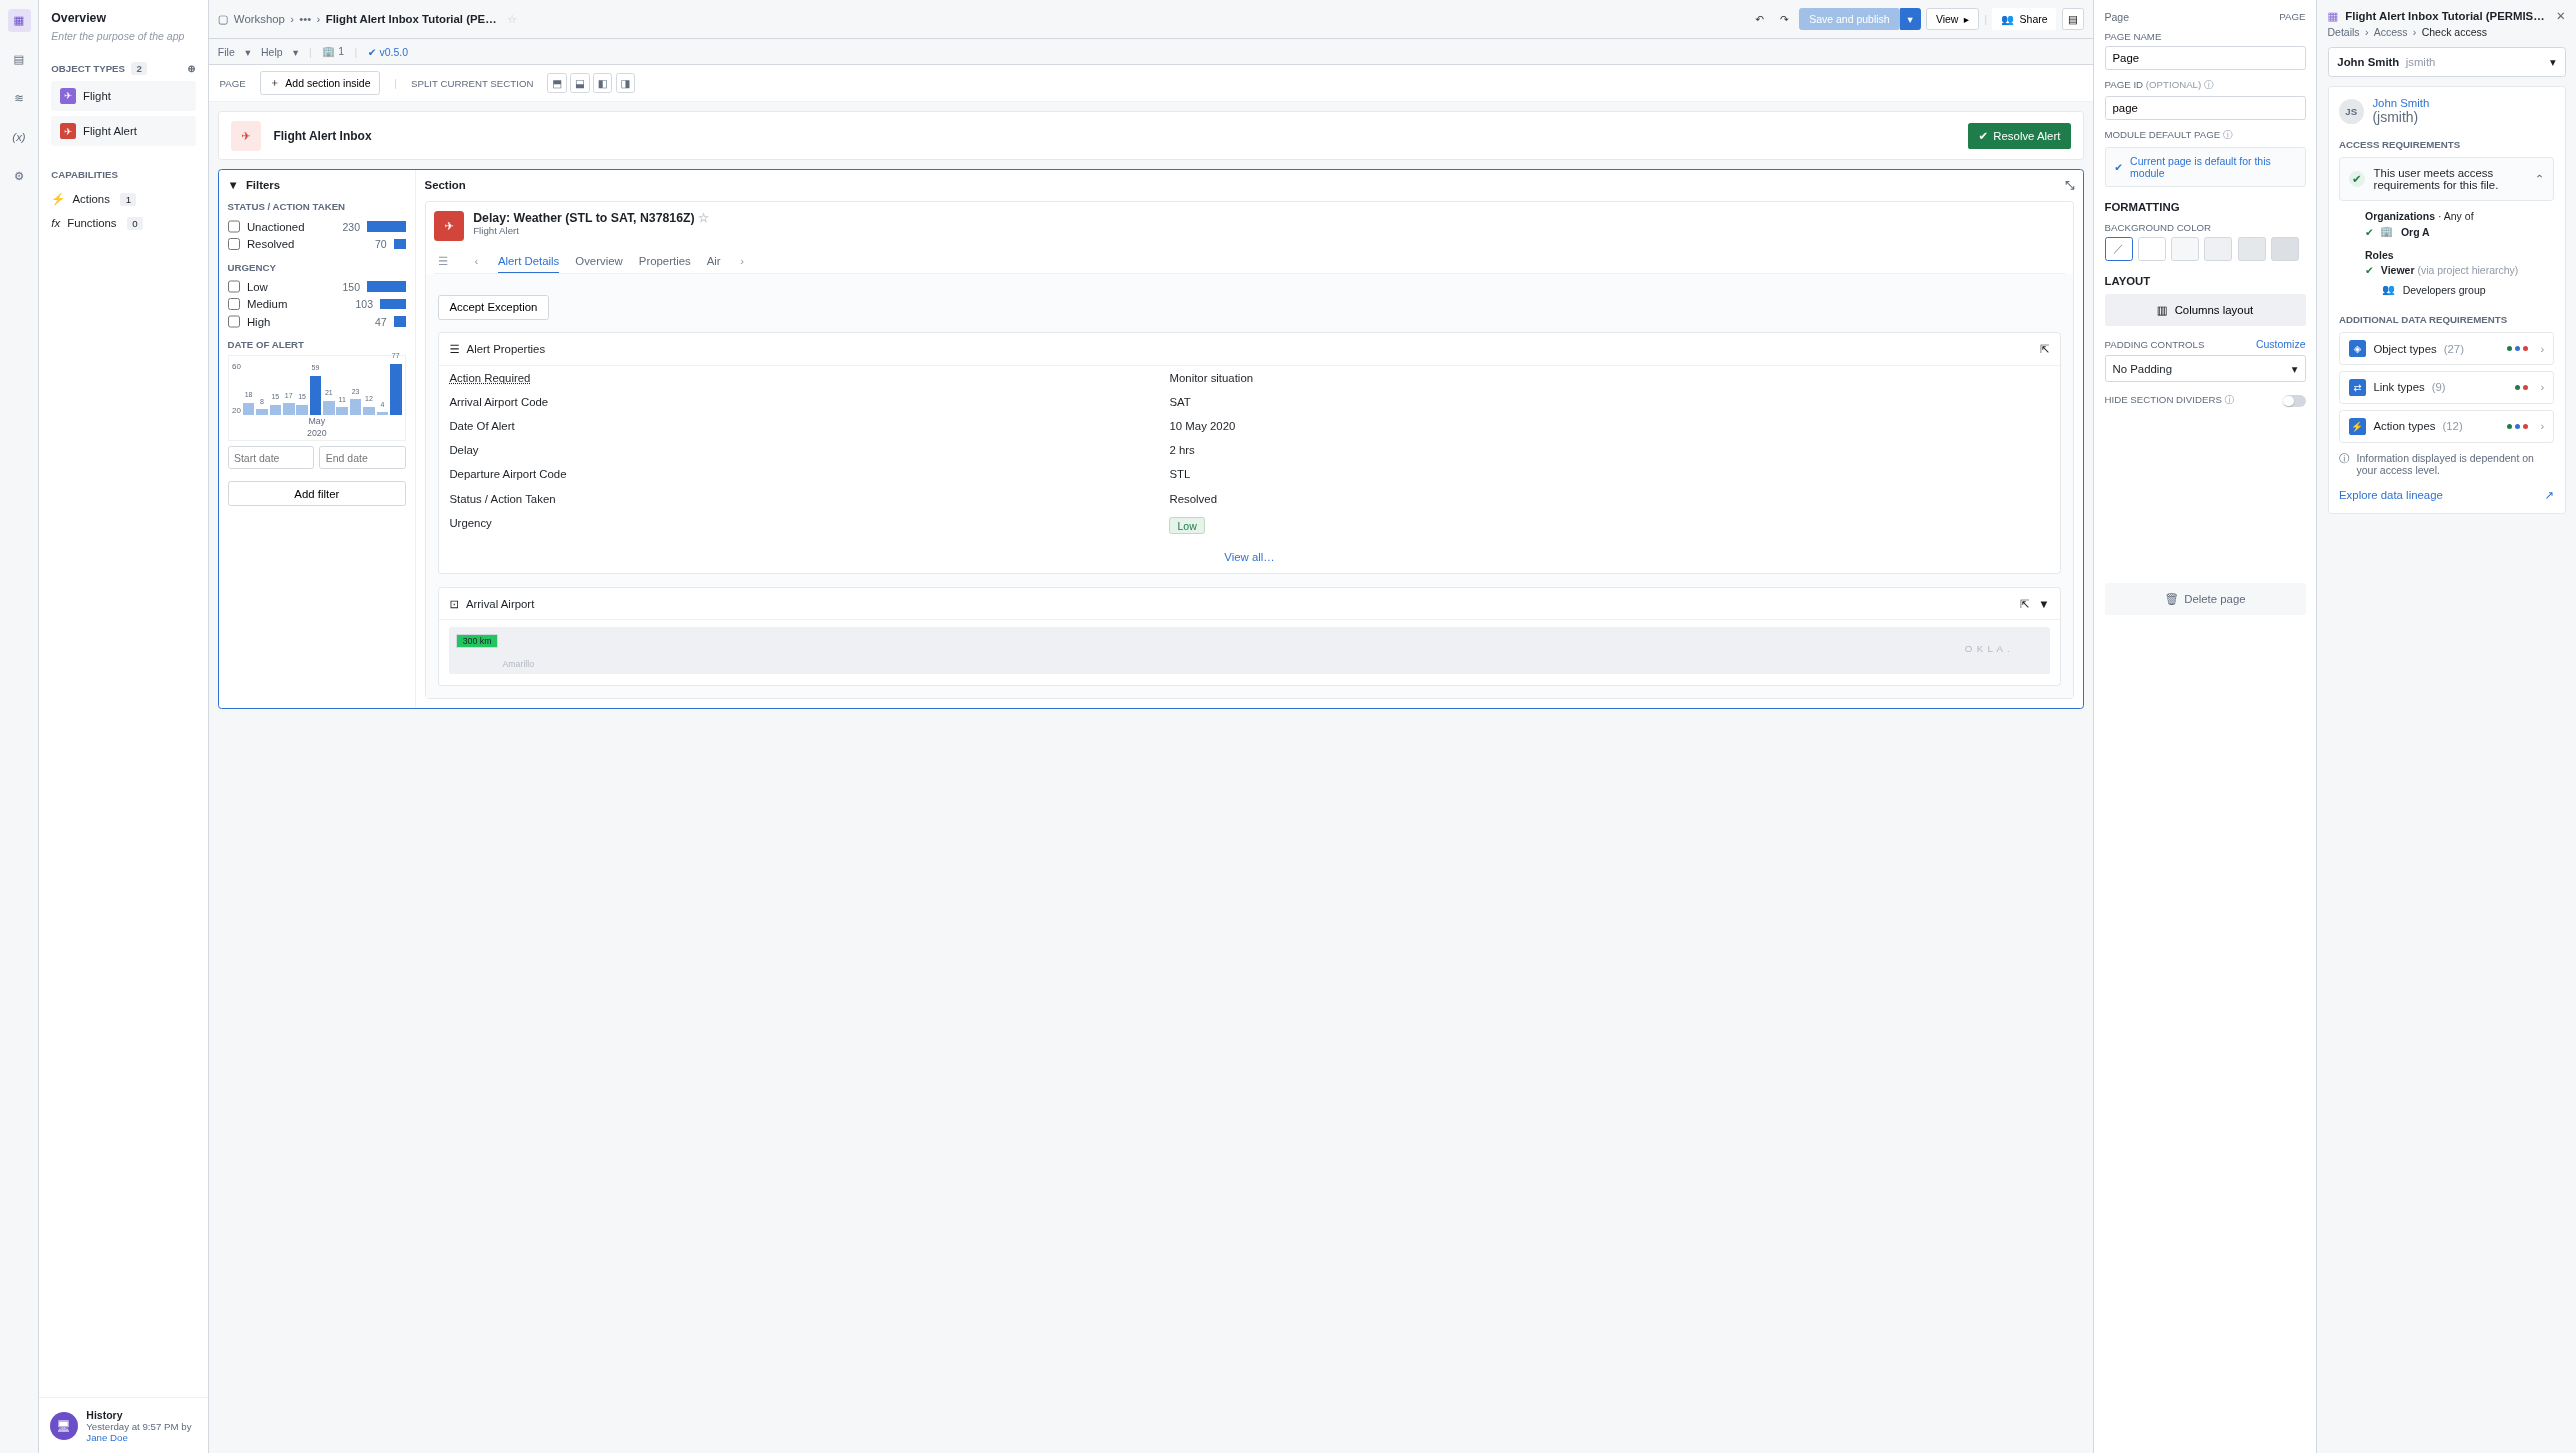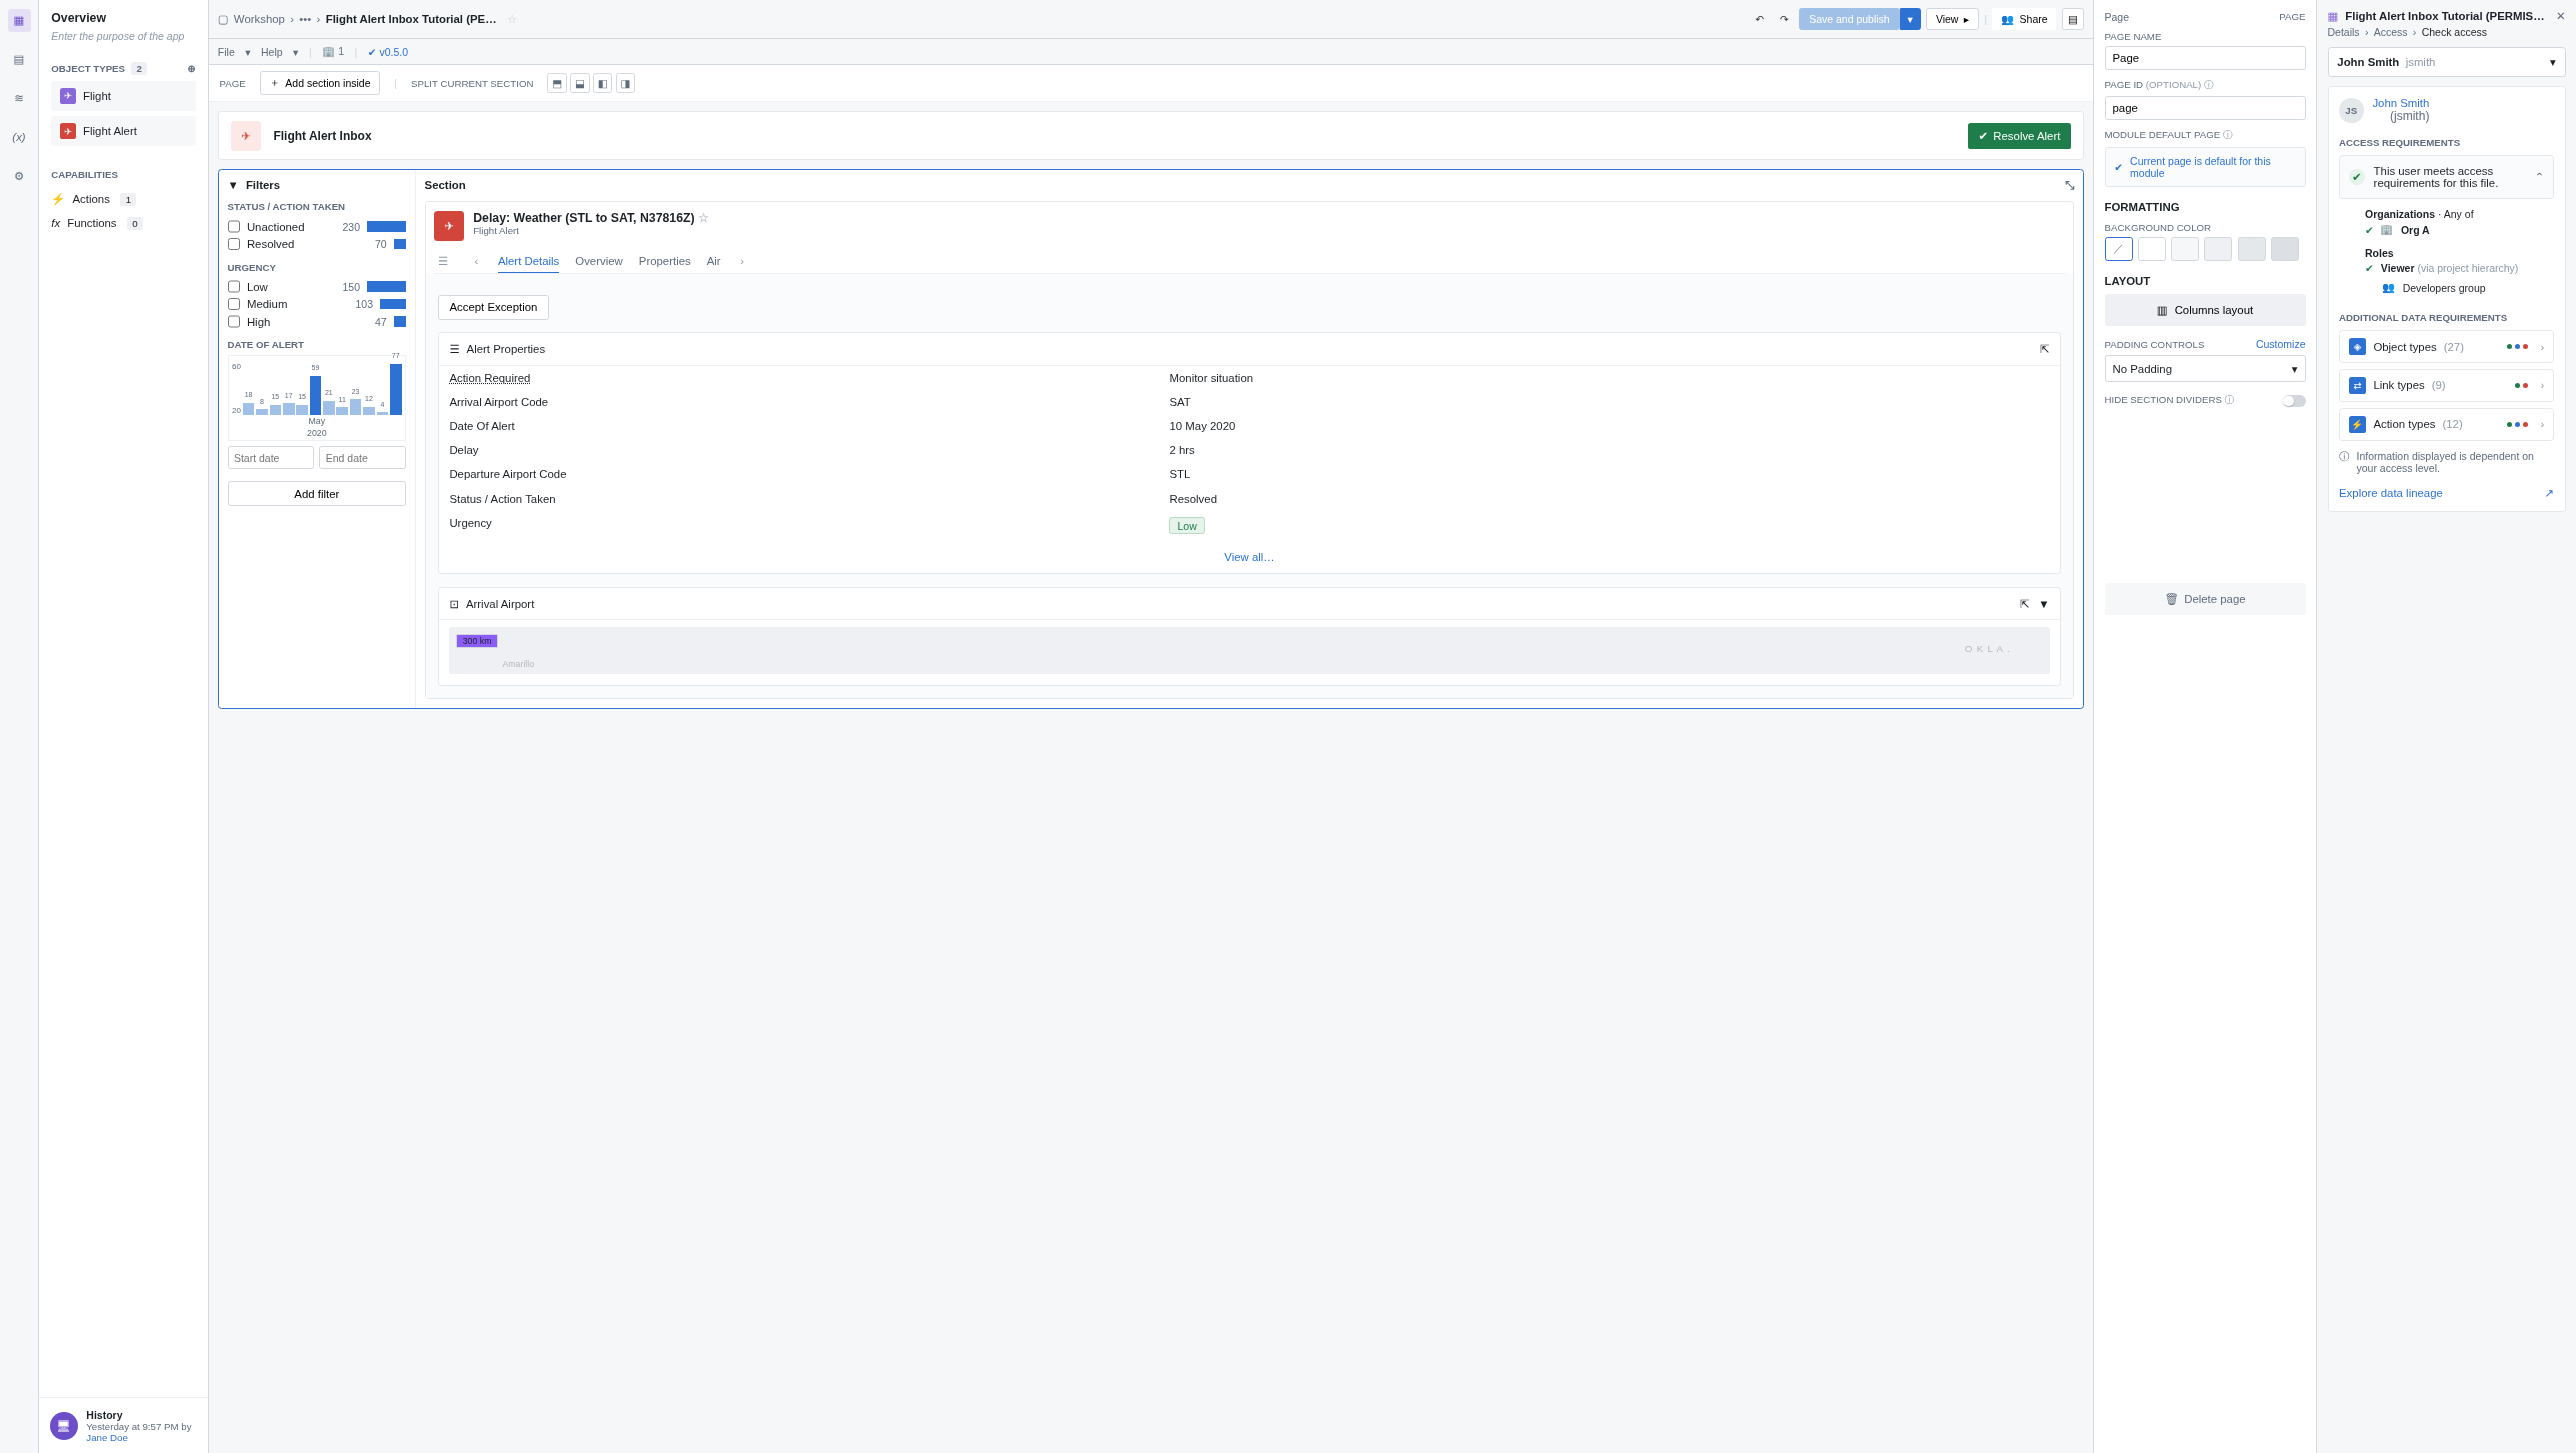--- a/index.html
+++ b/index.html
@@ -86,21 +86,21 @@
 
 .prop-box { border: 0.9px solid #e5e8eb; border-radius: 3.5px; }
 .prop-box-header { display: flex; align-items: center; justify-content: space-between; padding: 8.8px 10.5px; border-bottom: 0.9px solid #eef0f3; font-weight: 500; }
 .prop-row { display: flex; padding: 6.1px 10.5px; font-size: 11.4px; }
 .prop-row .k { flex: 0 0 45%; color: #1c2127; }
 .prop-row .k.underline { text-decoration: underline dotted; }
 .prop-row .v { flex: 1; color: #1c2127; }
 .urgency-badge { display: inline-block; background: #e6f3ea; border: 0.9px solid #b9dcc2; color: #1e7d4a; border-radius: 2.6px; padding: 1.8px 7px; font-size: 10.5px; }
 .view-all { text-align: center; padding: 10.5px; color: #2d72d2; font-size: 11.4px; cursor: pointer; }
 .map-placeholder { height: 47px; background: #eef0f3; border-radius: 2.6px; position: relative; margin: 7px 10.5px 10.5px; overflow: hidden; }
-.map-scale { position: absolute; top: 7px; left: 7px; background: #8b5cf6; border: 0.9px solid #d3d8de; font-size: 8.8px; padding: 0.9px 5.3px; }
+.map-scale { position: absolute; top: 7px; left: 7px; background: #22c55e; border: 0.9px solid #d3d8de; font-size: 8.8px; padding: 0.9px 5.3px; }
 .map-text { position: absolute; right: 39px; top: 16px; color: #b3b9c2; font-size: 9.7px; letter-spacing: 0.9px; }
 
 
 .config-panel { width: 223px; background: #fff; border-left: 0.9px solid #d3d8de; padding: 10.5px; overflow-y: auto; font-size: 10.5px; }
 .cp-head { display: flex; justify-content: space-between; color: #5f6b7c; font-size: 10.5px; margin-bottom: 8.8px; }
 .cp-label { font-size: 9.7px; color: #5f6b7c; font-weight: 500; margin: 8.8px 0 3.5px; }
 .cp-input { width: 100%; border: 0.9px solid #d3d8de; border-radius: 2.6px; padding: 5.3px 7px; font-size: 11.4px; }
 .cp-notice { border: 0.9px solid #e5e8eb; background: #fafbfc; border-radius: 2.6px; padding: 7px 8.8px; font-size: 10.5px; color: #2d72d2; display: flex; align-items: center; gap: 7px; margin-top: 5.3px; }
 .cp-section-title { font-weight: 600; font-size: 11.4px; margin: 14px 0 7px; }
 .swatches { display: flex; gap: 5.3px; }
@@ -118,21 +118,21 @@
 .access-panel { width: 260px; background: #f6f7f9; border-left: 0.9px solid #d3d8de; display: flex; flex-direction: column; }
 .ap-head { padding: 8.8px 10.5px 3.5px; display: flex; align-items: center; gap: 7px; }
 .ap-title { font-weight: 600; font-size: 11.4px; flex: 1; white-space: nowrap; overflow: hidden; text-overflow: ellipsis; }
 .ap-crumbs { padding: 0 10.5px 8.8px; font-size: 10.5px; color: #5f6b7c; display: flex; align-items: center; gap: 5.3px; }
 .ap-body { padding: 0 10.5px 10.5px; overflow-y: auto; }
 .ap-select { border: 0.9px solid #d3d8de; background: #fff; border-radius: 3.5px; padding: 7px 8.8px; display: flex; align-items: center; justify-content: space-between; cursor: pointer; }
 .user-card { background: #fff; border: 0.9px solid #e5e8eb; border-radius: 3.5px; margin-top: 8.8px; padding: 10.5px; }
 .user-row { display: flex; align-items: center; gap: 8.8px; }
 .user-avatar { width: 24.6px; height: 24.6px; border-radius: 50%; background: #e5e8eb; color: #5f6b7c; display: flex; align-items: center; justify-content: center; font-size: 9.7px; font-weight: 600; }
 .user-name { color: #2d72d2; font-weight: 500; }
-.user-login { color: #5f6b7c; font-size: 12px; text-align: right; }
+.user-login { color: #5f6b7c; font-size: 14px; }
 .ar-header { font-size: 9.7px; font-weight: 600; color: #5f6b7c; margin: 14px 0 7px; }
 .ar-pass { display: flex; align-items: center; gap: 8.8px; background: #fafbfc; border: 0.9px solid #e5e8eb; border-radius: 3.5px; padding: 8.8px; }
 .ar-check { width: 16px; height: 16px; border-radius: 50%; background: #e6f3ea; color: #1e7d4a; display: flex; align-items: center; justify-content: center; flex-shrink: 0; }
 .ar-inner { padding: 8.8px 0 0 26px; font-size: 10.5px; }
 .ar-item { display: flex; align-items: center; gap: 7px; padding: 3.5px 0; }
 .ar-item .tick { color: #1e7d4a; }
 .data-row { display: flex; align-items: center; gap: 7px; padding: 7px 8.8px; background: #fff; border: 0.9px solid #e5e8eb; border-radius: 3.5px; margin-top: 5.3px; cursor: pointer; }
 .data-row .sq { width: 17.6px; height: 17.6px; border-radius: 2.6px; display: flex; align-items: center; justify-content: center; color: #fff; font-size: 9.7px; }
 .data-row .dots { margin-left: auto; display: flex; gap: 2.6px; }
 .dot { width: 5.3px; height: 5.3px; border-radius: 50%; }

